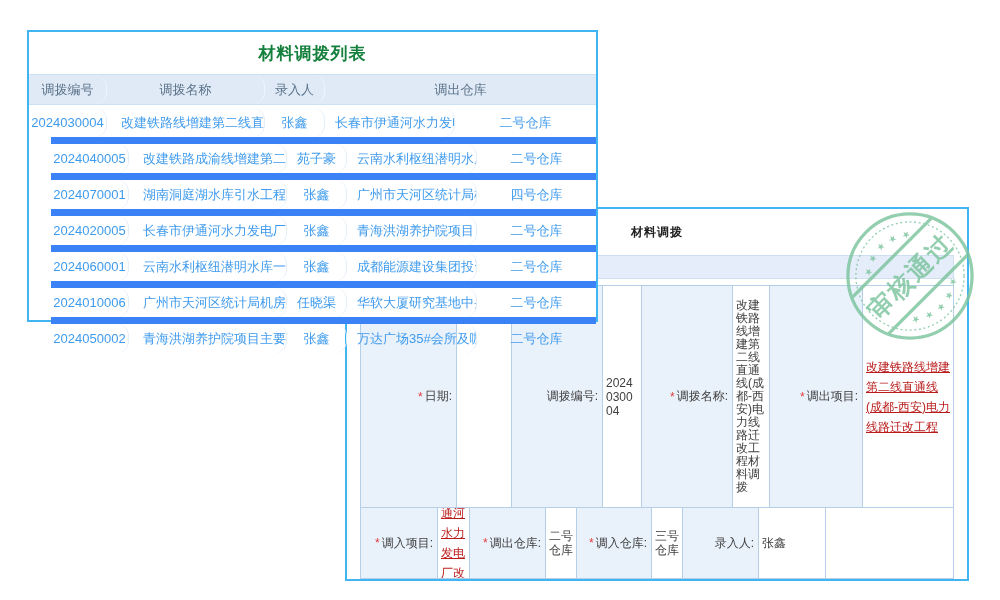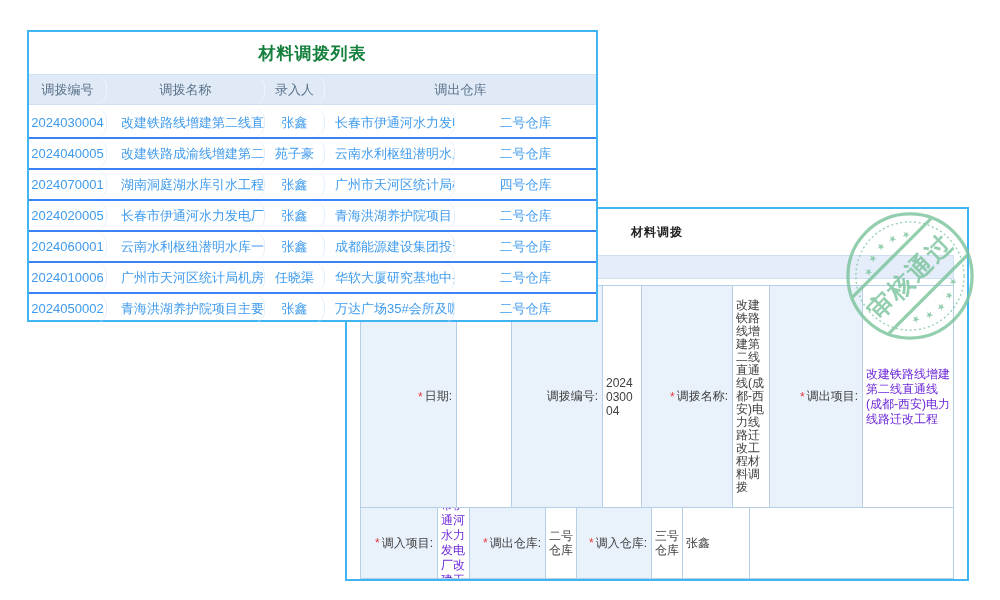--- a/index.html
+++ b/index.html
@@ -8,21 +8,21 @@
 
   
   .panel-list{position:absolute;left:27px;top:30px;width:571px;height:292px;background:#fff;
     border:2px solid #41b5f2;z-index:10;box-sizing:border-box;}
   .lp-title{height:42px;display:flex;align-items:center;justify-content:center;
     font-size:17px;font-weight:bold;color:#15803d;letter-spacing:1px;}
   .lhead{display:flex;height:29px;background:#dfeaf6;border-top:1px solid #cde1f3;border-bottom:1px solid #cde1f3;}
   .lhead .lc{color:#5b7289;font-size:13px;justify-content:center;border-right:1px solid #eef5fc;}
   .lbody{margin-top:3px;}
   .lrow{display:flex;height:29px;}
-  .lrow + .lrow{border-top:2px solid #3b82f6;}
+  .lrow + .lrow{border-top:7px solid #3b82f6;margin-left:22px;}
   .lc{display:flex;align-items:center;box-sizing:border-box;font-size:13px;color:#3f9bed;
     white-space:nowrap;overflow:hidden;border-right:1px solid #e4eef9;border-radius:12px;}
   .lc:last-child{border-right:none;}
   .lc.c0{width:78px;justify-content:center;}
   .lc.c1{width:158px;padding-left:14px;}
   .lc.c2{width:60px;justify-content:center;}
   .lc.c3{width:130px;padding-left:10px;}
   .lc.c4{flex:1;justify-content:center;}
   .lhead .lc.c1,.lhead .lc.c3{padding-left:0;justify-content:center;text-align:center;}
 
@@ -35,21 +35,21 @@
   .ftable{margin:6px 13px 0 13px;border:1px solid #b5cfe9;box-sizing:border-box;}
   .frow{display:flex;}
   .frow1{height:221px;border-bottom:1px solid #b5cfe9;}
   .frow2{height:70px;}
   .fc{box-sizing:border-box;display:flex;align-items:center;border-right:1px solid #b5cfe9;
     font-size:12px;color:#404040;flex-shrink:0;overflow:hidden;}
   .fc:last-child{border-right:none;}
   .fc.lab{background:#e9f1fb;justify-content:flex-end;text-align:right;padding-right:4px;}
   .fc.val{background:#fff;justify-content:flex-start;padding:3px 3px;word-break:break-all;line-height:14px;}
   .req{color:#e23c3c;margin-right:2px;font-size:12px;}
-  .flink{color:#6d28d9;cursor:pointer;line-height:15px;word-break:break-all;}
+  .flink{color:#b91c1c;text-decoration:underline;cursor:pointer;line-height:20px;word-break:break-all;}
   .namewrap{line-height:13px;}
   
   .w-dlab{width:96px}.w-dval{width:55px}.w-nolab{width:91px}.w-noval{width:39px}
   .w-nmlab{width:91px}.w-nmval{width:37px}.w-oplab{width:93px}.w-opval{flex:1;flex-shrink:1;}
   
   .w2-iplab{width:77px}.w2-ipval{width:32px}.w2-owlab{width:76px}.w2-owval{width:31px}
   .w2-iwlab{width:75px}.w2-iwval{width:31px}.w2-rlab{width:76px}.w2-rval{width:67px}.w2-empty{flex:1;flex-shrink:1;}
 
   
   .stamp{position:absolute;left:844px;top:210px;width:132px;height:132px;z-index:5;opacity:.82;pointer-events:none;}
@@ -108,20 +108,24 @@
           <span>调出仓库:</span>
         </div>
         <div class="fc val w2-owval">二号仓库</div>
 
         <div class="fc lab w2-iwlab">
           <span class="req">*</span>
           <span>调入仓库:</span>
         </div>
         <div class="fc val w2-iwval">三号仓库</div>
 
+        <div class="fc lab w2-rlab">
+          <span class="req" style="visibility: hidden;">*</span>
+          <span>录入人:</span>
+        </div>
         <div class="fc val w2-rval">张鑫</div>
         <div class="fc val w2-empty"></div>
       </div>
     </div>
   </div>
 
   <svg class="stamp" viewBox="0 0 200 200">
     <g stroke="#7cc49e" fill="none">
       <circle cx="100" cy="100" r="94" stroke-width="5"></circle>
       <circle cx="100" cy="100" r="82" stroke-width="2" stroke-dasharray="3 4"></circle>

